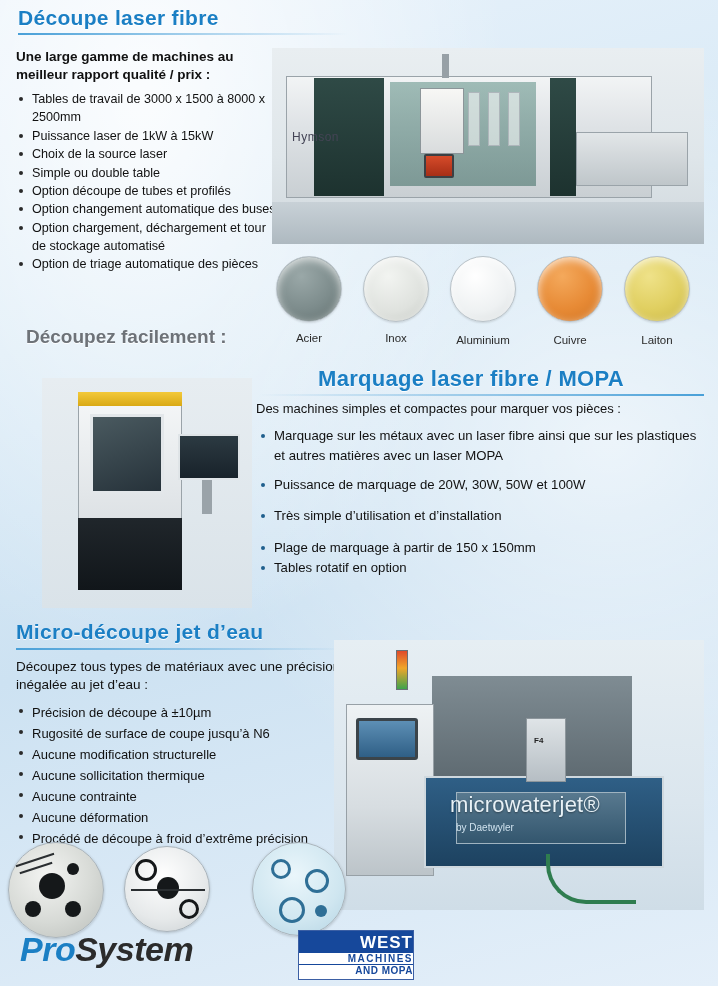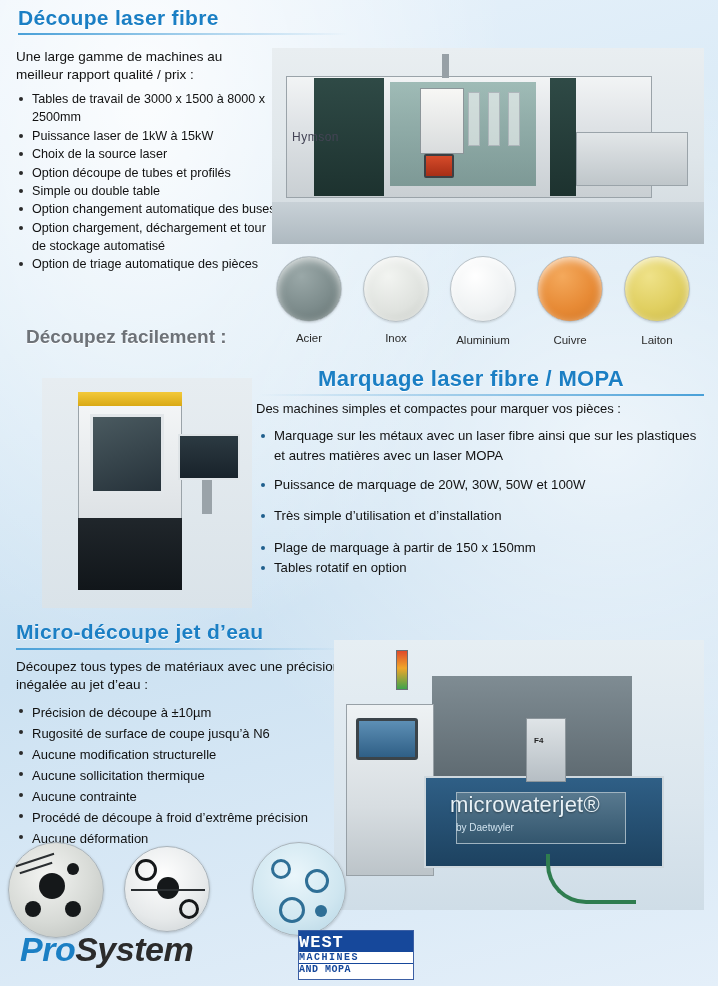--- a/index.html
+++ b/index.html
@@ -276,22 +276,21 @@
     color: #2b2b2b;
     letter-spacing: -0.5px;
   }
   .footer-brand .b { color: #1b7fc4; }
   .west-logo {
     position: absolute;
     left: 298px; top: 930px;
     width: 116px; height: 50px;
     background: #fff;
     border: 1px solid #3b5fa4;
-    text-align: left;
-    font-family: Liberation Mono, monospace;
+    text-align: right;
   }
   .west-top {
     background: #16489b; color: #fff;
     font-weight: bold; font-size: 17px; letter-spacing: 1px;
     padding: 2px 0 0;
   }
   .west-mid {
     color: #16489b; font-weight: bold; font-size: 10px; letter-spacing: 1.5px;
   }
   .west-bot {
@@ -300,28 +299,28 @@
   }
 </style>
 </head>
 <body>
 
 <div class="page">
 
   <div class="sect-title" style="left:18px; top:6px;">Découpe laser fibre</div>
   <div class="sect-rule" style="left:18px; top:33px; width:330px;"></div>
 
-  <div class="lead" style="left:16px; top:48px; width:252px;">Une large gamme de machines au meilleur rapport qualité / prix :</div>
+  <div class="lead" style="left:16px; top:48px; width:252px;font-weight:bold;">Une large gamme de machines au meilleur rapport qualité / prix :</div>
 
   <ul class="bullets" style="left:16px; top:90px; width:260px;">
     <li>Tables de travail de 3000 x 1500 à 8000 x 2500mm</li>
     <li>Puissance laser de 1kW à 15kW</li>
     <li>Choix de la source laser</li>
+    <li>Simple ou double table</li>
     <li>Option découpe de tubes et profilés</li>
-    <li>Simple ou double table</li>
     <li>Option changement automatique des buses</li>
     <li>Option chargement, déchargement et tour de stockage automatisé</li>
     <li>Option de triage automatique des pièces</li>
   </ul>
 
   <div class="photo laser-photo">
     <div class="laser-floor"></div>
     <div class="lp-body"></div>
     <div class="lp-green"></div>
     <div class="lp-dark"></div>
@@ -376,22 +375,22 @@
   <div class="sect-rule" style="left:16px; top:648px; width:330px;"></div>
 
   <div class="lead" style="left:16px; top:658px; width:330px;">Découpez tous types de matériaux avec une précision inégalée au jet d’eau :</div>
 
   <ul class="bullets" style="left:16px; top:702px; width:330px;">
     <li style="font-size:13px; line-height:1.62;">Précision de découpe à ±10µm</li>
     <li style="font-size:13px; line-height:1.62;">Rugosité de surface de coupe jusqu’à N6</li>
     <li style="font-size:13px; line-height:1.62;">Aucune modification structurelle</li>
     <li style="font-size:13px; line-height:1.62;">Aucune sollicitation thermique</li>
     <li style="font-size:13px; line-height:1.62;">Aucune contrainte</li>
+    <li style="font-size:13px; line-height:1.62;">Aucune déformation</li>
     <li style="font-size:13px; line-height:1.62;">Procédé de découpe à froid d’extrême précision</li>
-    <li style="font-size:13px; line-height:1.62;">Aucune déformation</li>
   </ul>
 
   <div class="photo wj-photo">
     <div class="wj-frame"></div>
     <div class="wj-tower"></div>
     <div class="wj-cab"></div>
     <div class="wj-screen"></div>
     <div class="wj-tank"></div>
     <div class="wj-tank-inner"></div>
     <div class="wj-head"></div>

